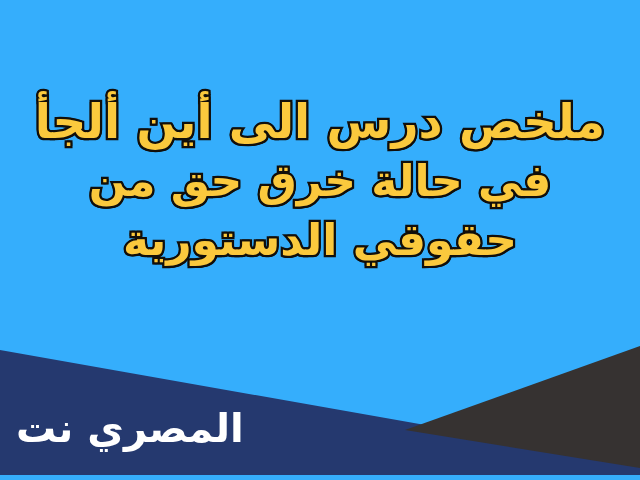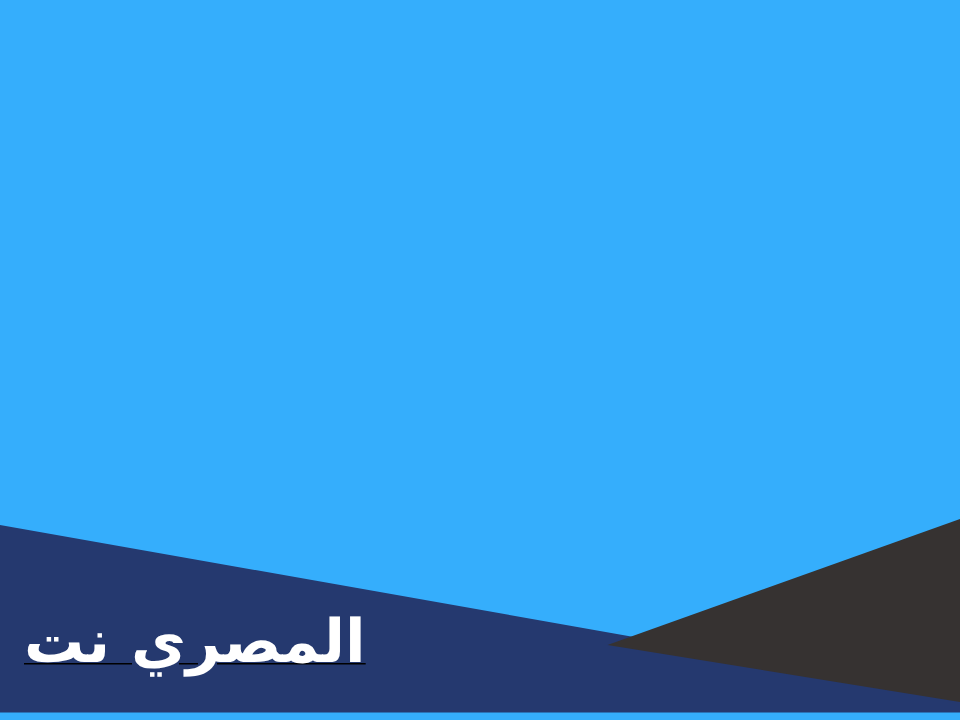--- a/index.html
+++ b/index.html
@@ -61,21 +61,20 @@
   .headline-line.l2 { font-size: 44px; }
   .headline-line.l3 { font-size: 44px; }
 
   
   #brand {
     position: absolute;
     left: 16px;
     top: 403px;
     z-index: 6;
     direction: rtl;
-    text-decoration: underline;
   }
 
   #brand .brand-text {
     font-family: "DejaVu Sans", sans-serif;
     font-weight: 700;
     font-size: 40px;
     line-height: 50px;
     color: #FFFFFF;
     white-space: nowrap;
     letter-spacing: -1px;
@@ -86,18 +85,23 @@
 
 <div id="canvas">
 
   <svg id="shapes" viewBox="0 0 640 480" preserveAspectRatio="none">
     <rect x="0" y="0" width="640" height="480" fill="#35AEFC"></rect>
     <polygon points="0,350 640,463 640,476 0,476" fill="#25396F"></polygon>
     <polygon points="640,346 405,430 640,468" fill="#363231"></polygon>
     <rect x="0" y="475" width="640" height="5" fill="#35AEFC"></rect>
   </svg>
 
+  <div id="headline">
+    <span class="headline-line l1">ملخص درس الى أين ألجأ</span>
+    <span class="headline-line l2">في حالة خرق حق من</span>
+    <span class="headline-line l3">حقوقي الدستورية</span>
+  </div>
 
   <div id="brand">
     <span class="brand-text">المصري نت</span>
   </div>
 
 </div>
 
 </body></html>

